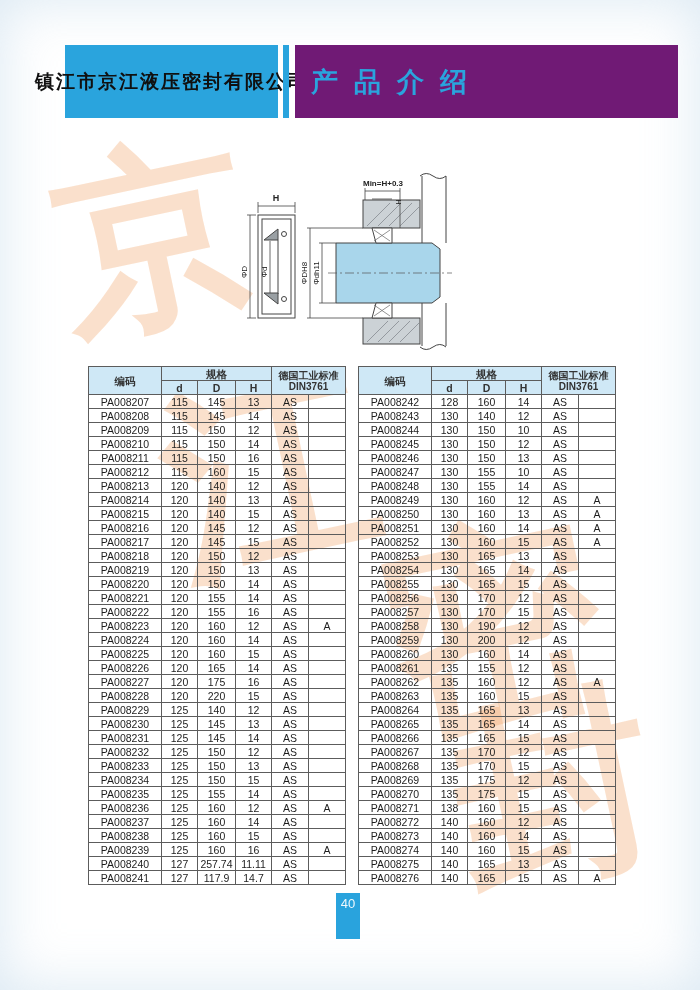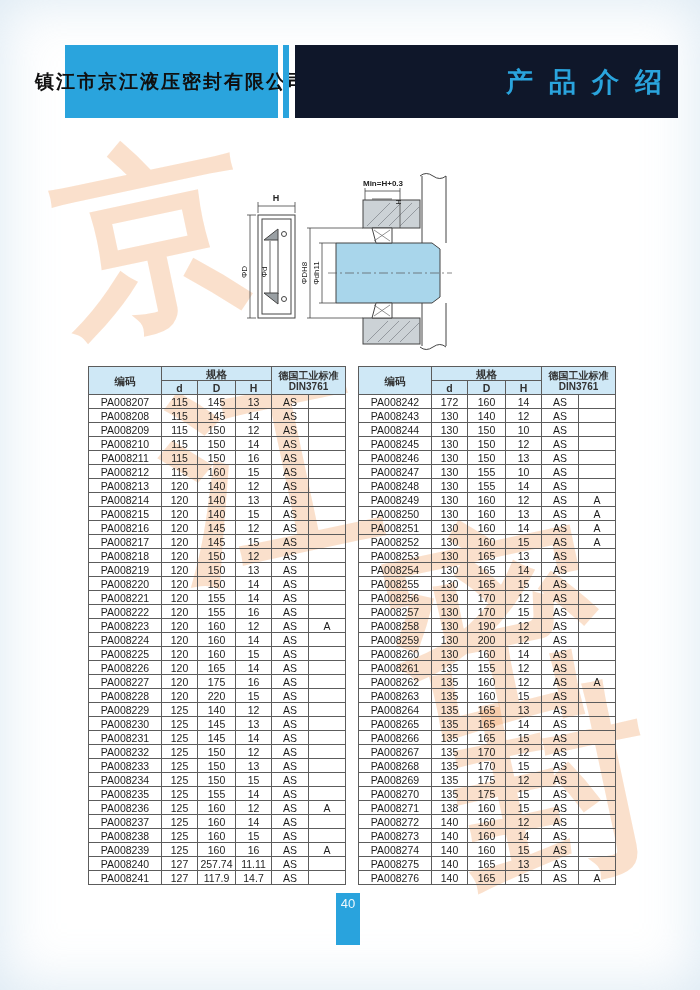--- a/index.html
+++ b/index.html
@@ -28,21 +28,21 @@
   .company {
     font-family:"Liberation Serif", serif; font-weight:bold;
     font-size:19px; color:#101010; letter-spacing:2px; white-space:nowrap;
   }
   .banner-stripe {
     position:absolute; left:283px; top:45px; width:6px; height:73px;
     background:#2aa4dd; z-index:1;
   }
   .banner-light {
     position:absolute; left:295px; top:45px; width:383px; height:73px;
-    background:#0f172a; z-index:1; display:flex; align-items:center; justify-content:flex-end;
+    background:#701a75; z-index:1; display:flex; align-items:center; justify-content:flex-start;
   }
   .section-title {
     font-family:"Liberation Serif", serif; font-weight:bold;
     font-size:27px; color:#2aa4dd; letter-spacing:16px; text-indent:16px; white-space:nowrap;
   }
   .page-title {
     position:absolute; top:134px; left:0; width:100%; text-align:center;
     font-size:23px; font-weight:bold; color:#1f9ac5; letter-spacing:2px; z-index:1;
   }
   
@@ -55,21 +55,21 @@
   #t0 { left:88px; } #t1 { left:358px; }
   table.spec th, table.spec td {
     border:1px solid #5c5c5c; text-align:center; vertical-align:middle;
     font-size:10.5px; color:#1d1d1d; height:14px; line-height:12px; padding:0;
     background:transparent; font-weight:normal;
   }
   table.spec thead th { background:#cfe8f6; color:#333; font-weight:bold; }
   table.spec thead th.std { font-size:10px; line-height:11px; font-weight:bold; }
   
   .badge {
-    position:absolute; left:336px; top:893px; width:24px; height:52px;
+    position:absolute; left:336px; top:893px; width:24px; height:46px;
     background:#29a3dd; color:#eef8fd; z-index:1;
     font-size:13px; text-align:center; padding-top:3px;
   }
 </style>
 </head>
 <body>
 
 <div class="page">
 
   <div class="wm wm1">京</div>
@@ -497,21 +497,21 @@
       </tr>
       <tr>
         <th>d</th>
         <th>D</th>
         <th>H</th>
       </tr>
     </thead>
     <tbody>
         <tr>
           <td>PA008242</td>
-          <td>172</td>
+          <td>128</td>
           <td>160</td>
           <td>14</td>
           <td>AS</td>
           <td></td>
         </tr>
         <tr>
           <td>PA008243</td>
           <td>130</td>
           <td>140</td>
           <td>12</td>

